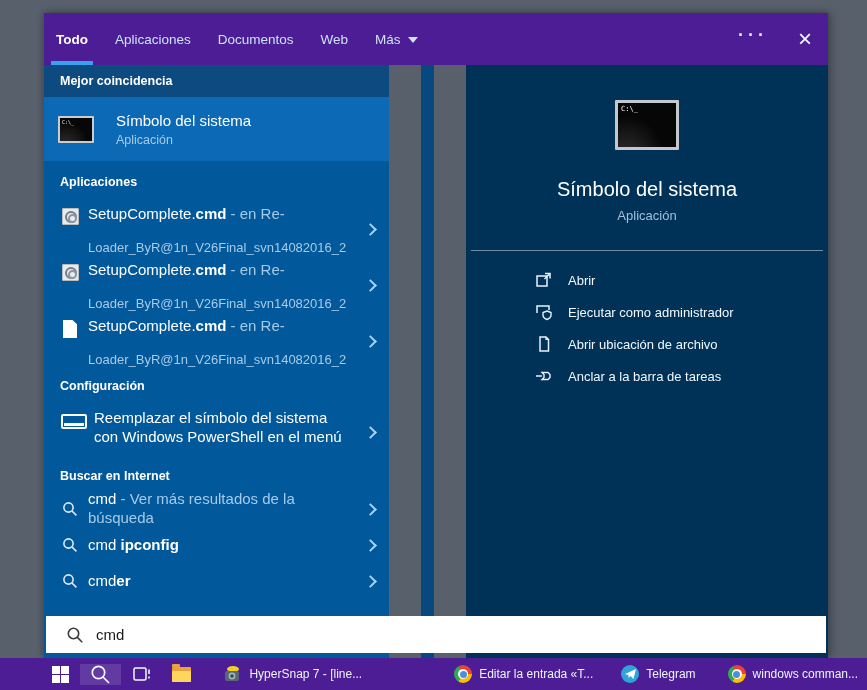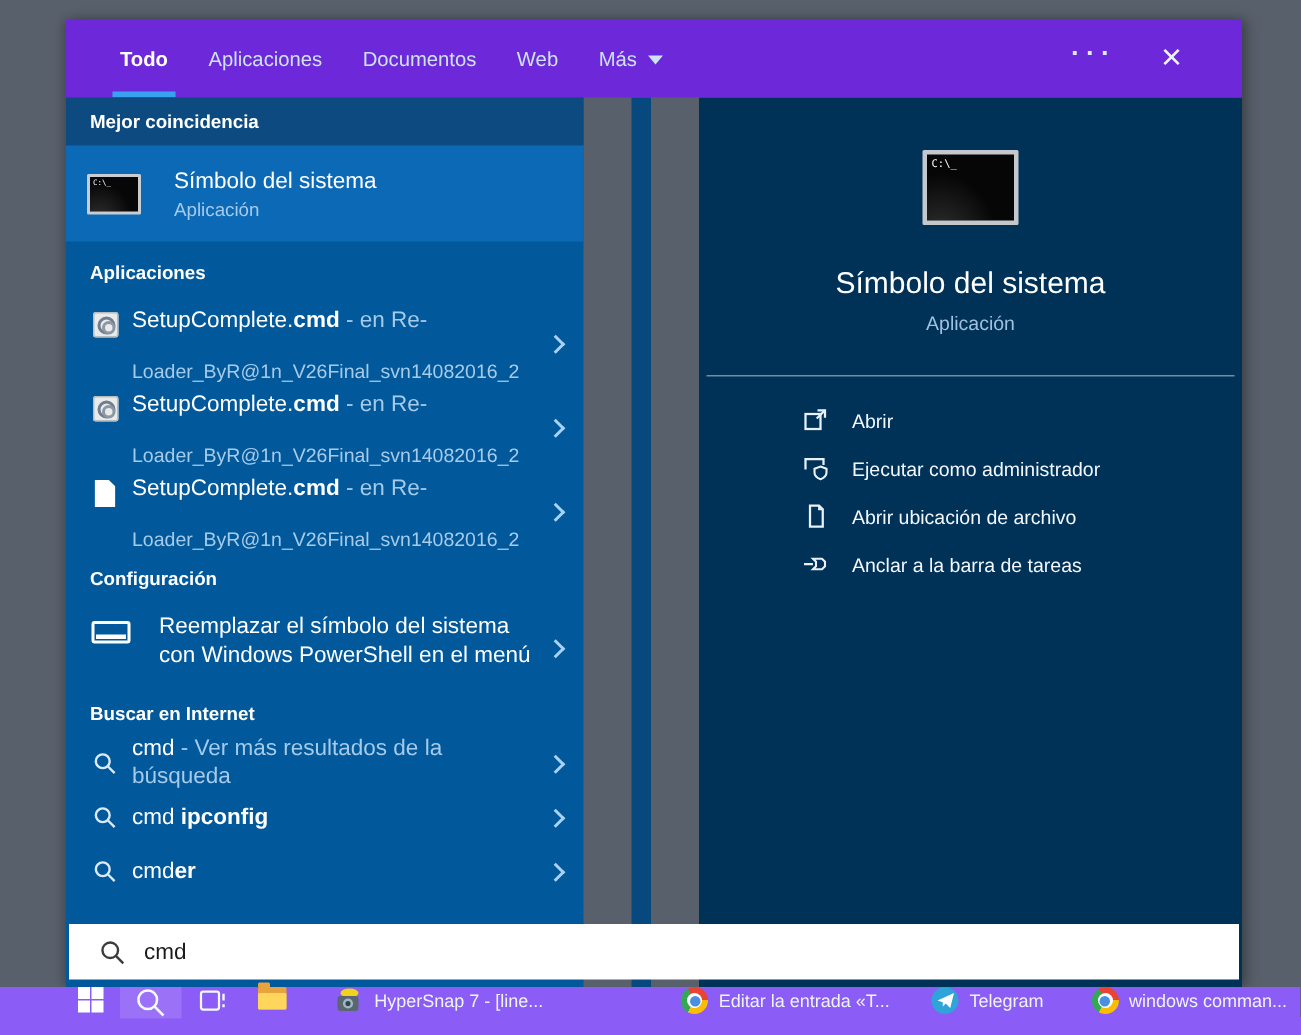--- a/index.html
+++ b/index.html
@@ -10,22 +10,22 @@
     position:relative; overflow:hidden;
     -webkit-font-smoothing:antialiased;
   }
   
   .panel {
     position:absolute; left:44px; top:13px; width:784px; height:645px;
     display:flex; flex-direction:column;
     box-shadow:3px 0 8px rgba(0,0,0,.28), -2px 0 6px rgba(0,0,0,.18);
   }
   .panel-header {
-    height:52px; flex:0 0 52px; background:#6d28d9;
-    display:flex; align-items:stretch; padding:0 36px; position:relative;
+    height:52px; flex:0 0 52px; background:#4c1d95;
+    display:flex; align-items:stretch; padding:0 12px; position:relative;
   }
   .tab {
     position:relative; display:flex; align-items:center; gap:7px;
     margin-right:27px; font-size:13.5px; color:#cde2f4; cursor:default;
   }
   .tab.active .tab-label { color:#ffffff; font-weight:bold; }
   .tab.active::after {
     content:""; position:absolute; left:-5px; right:-5px; bottom:0;
     height:4px; background:#38a1f0;
   }
@@ -122,22 +122,22 @@
     background:#ffffff; display:flex; align-items:center; padding-left:20px;
   }
   .searchbox input {
     border:none; outline:none; background:transparent; margin-left:12px;
     font-size:15px; color:#1b1b1b; flex:1;
     font-family:"Liberation Sans","DejaVu Sans",sans-serif;
   }
 
   
   .taskbar {
-    position:absolute; left:0; right:0; bottom:0; height:32px; background:#8b5cf6;
-    display:flex; align-items:flex-start;padding-left:40px;
+    position:absolute; left:0; right:0; bottom:0; height:32px; background:#4c1d95;
+    display:flex; align-items:center;padding-left:40px;
   }
   .tb-btn { width:46px; display:flex; align-items:center; justify-content:center; }
   .tb-btn.active { background:rgba(255,255,255,.13); }
   .winlogo { display:grid; grid-template-columns:8px 8px; grid-template-rows:8px 8px; gap:1px; }
   .winlogo span { background:#fff; }
   .tb-app {
     display:flex; align-items:center; gap:7px; padding:0 9px; color:#eef4fb; font-size:12px;
     white-space:nowrap;
   }
   .chrome-icon {
@@ -234,21 +234,21 @@
         </div>
         <span class="chev"></span>
       </div>
 
       <div class="sec-h">Configuración</div>
 
       <div class="row config-row">
         <div class="row-icon" style="flex-basis:28px;width:28px;">
             <span class="win-outline"></span>
           </div>
-        <div class="row-text" style="margin-left:18px;">
+        <div class="row-text" style="margin-left:6px;">
           <div class="l1">Reemplazar el símbolo del sistema</div>
           <div class="l1">con Windows PowerShell en el menú</div>
         </div>
         <span class="chev"></span>
       </div>
 
       <div class="sec-h">Buscar en Internet</div>
 
       <div class="row web-row">
         <div class="row-icon">

